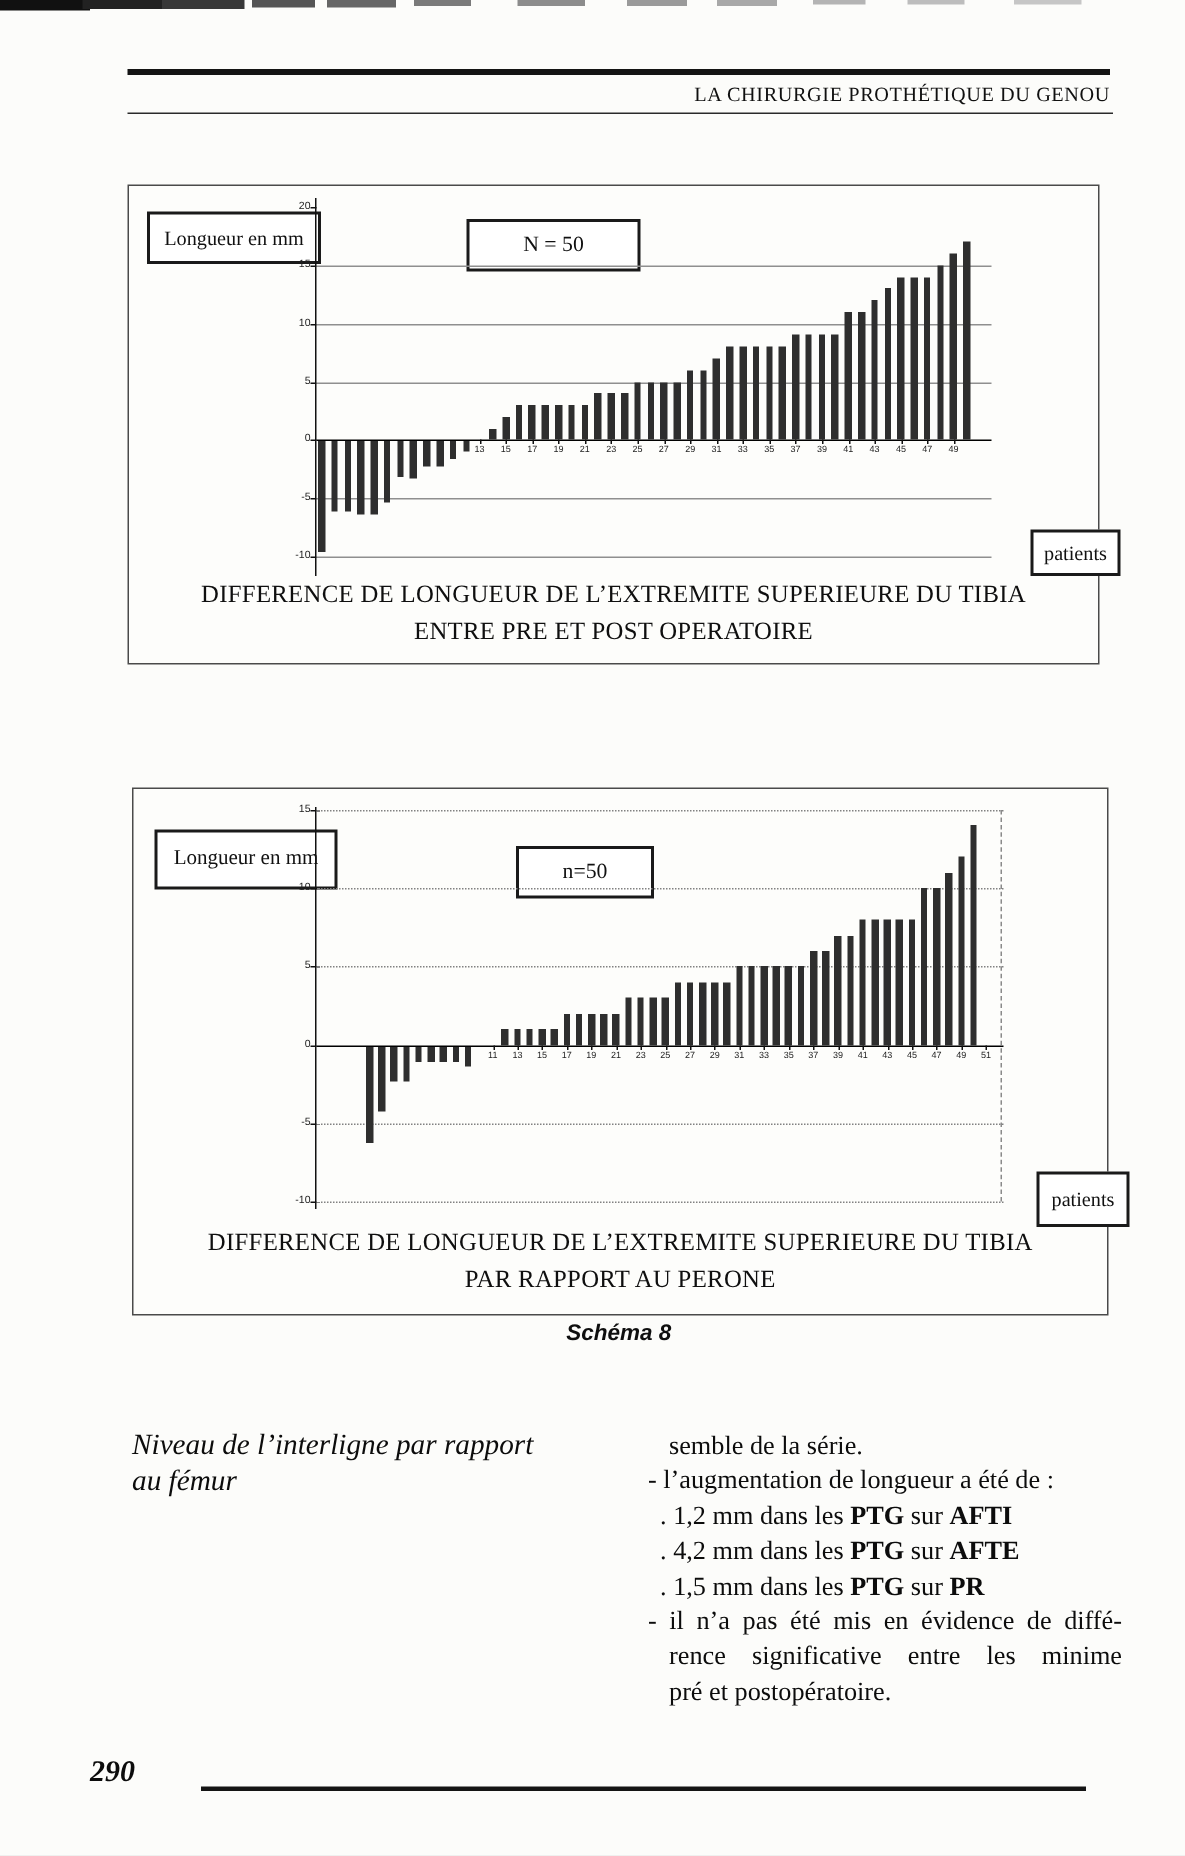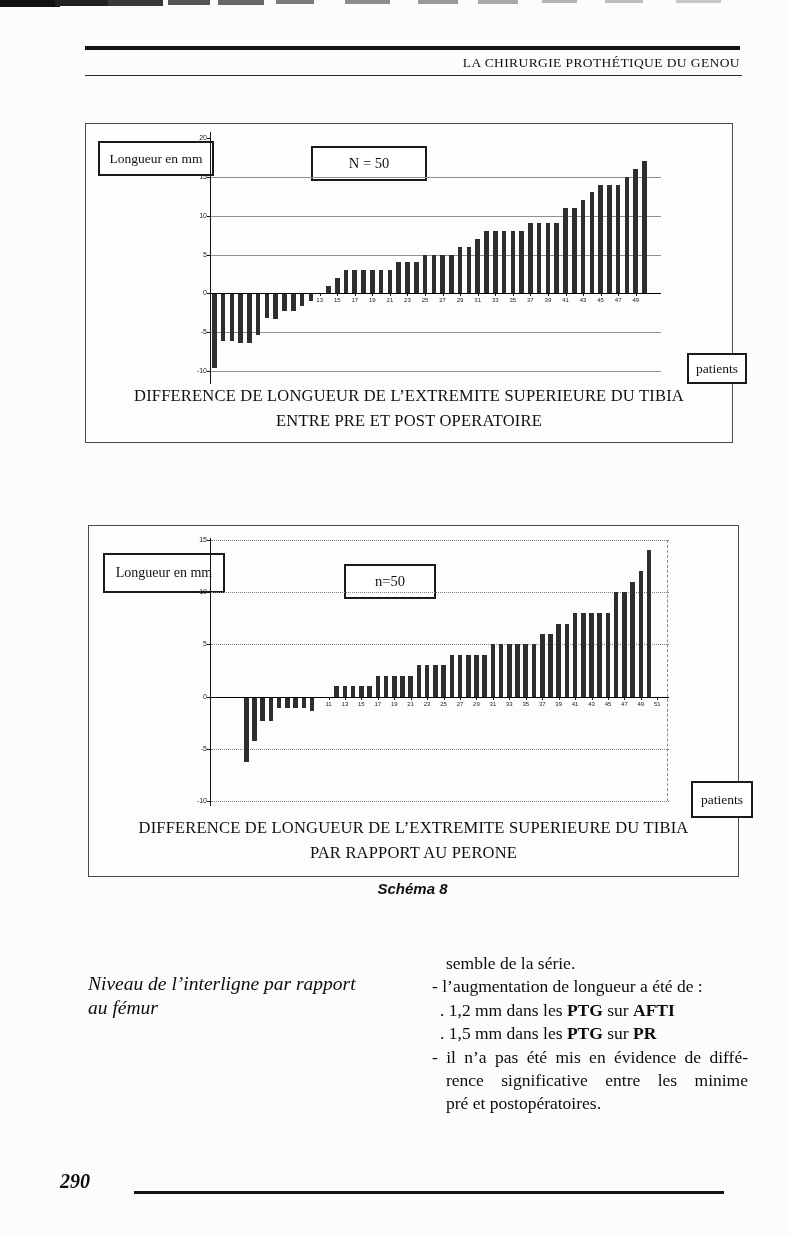--- a/index.html
+++ b/index.html
@@ -24,21 +24,21 @@
   .xtick{position:absolute;width:12px;text-align:center;font:6px "Liberation Sans",sans-serif;color:#222;}
   .xtickmark{position:absolute;width:1px;height:3px;background:#111;}
   .bar{position:absolute;background:#2e2e2e;
        background-image:repeating-linear-gradient(0deg,rgba(255,255,255,.16) 0 1px,rgba(0,0,0,0) 1px 3px);}
   .cap{position:absolute;left:0;right:0;text-align:center;font-family:"Liberation Serif",serif;
        font-size:16.5px;color:#0f0f0f;letter-spacing:.2px;}
   .figlabel{position:absolute;text-align:center;font-family:"Liberation Sans",sans-serif;
             font-style:italic;font-weight:bold;font-size:15px;color:#0f0f0f;}
   
   .bodytext{position:absolute;font-family:"Liberation Serif",serif;font-size:17.5px;line-height:23.4px;color:#0c0c0c;}
-  .heading{font-style:italic;font-size:19.5px;line-height:23.5px;margin-top:20px;}
+  .heading{font-style:italic;font-size:19.5px;line-height:23.5px;}
   .jline{text-align:justify;text-align-last:justify;}
   .ind{padding-left:14px;}
   .ind8{padding-left:8px;}
   .pagenum{position:absolute;font-family:"Liberation Serif",serif;font-style:italic;font-weight:bold;font-size:20px;color:#0c0c0c;}
   .artifact{position:absolute;top:0;}
   b{font-weight:bold;}
 </style>
 </head>
 <body>
 
@@ -318,22 +318,23 @@
   <div class="bodytext heading" style="left:88px;top:952px;width:332px;">
     <div>Niveau de l’interligne par rapport</div>
     <div>au fémur</div>
   </div>
 
 
   <div class="bodytext" style="left:432px;top:952px;width:316px;">
     <div class="ind">semble de la série.</div>
     <div>- l’augmentation de longueur a été de :</div>
     <div class="ind8"><span>. 1,2 mm dans les </span><b>PTG</b><span> sur </span><b>AFTI</b></div>
+    <div class="ind8"><span>. 4,2 mm dans les </span><b>PTG</b><span> sur </span><b>AFTE</b></div>
     <div class="ind8"><span>. 1,5 mm dans les </span><b>PTG</b><span> sur </span><b>PR</b></div>
     <div class="jline">- il n’a pas été mis en évidence de diffé-</div>
     <div class="jline ind">rence significative entre les minime</div>
-    <div class="ind">pré et postopératoires.</div>
+    <div class="ind">pré et postopératoire.</div>
   </div>
 
   <div class="pagenum" style="left:60px;top:1170px;">290</div>
   <div class="thickline" style="left:134px;top:1191px;width:590px;height:2.5px;"></div>
 
 </div>
 
 </body></html>

